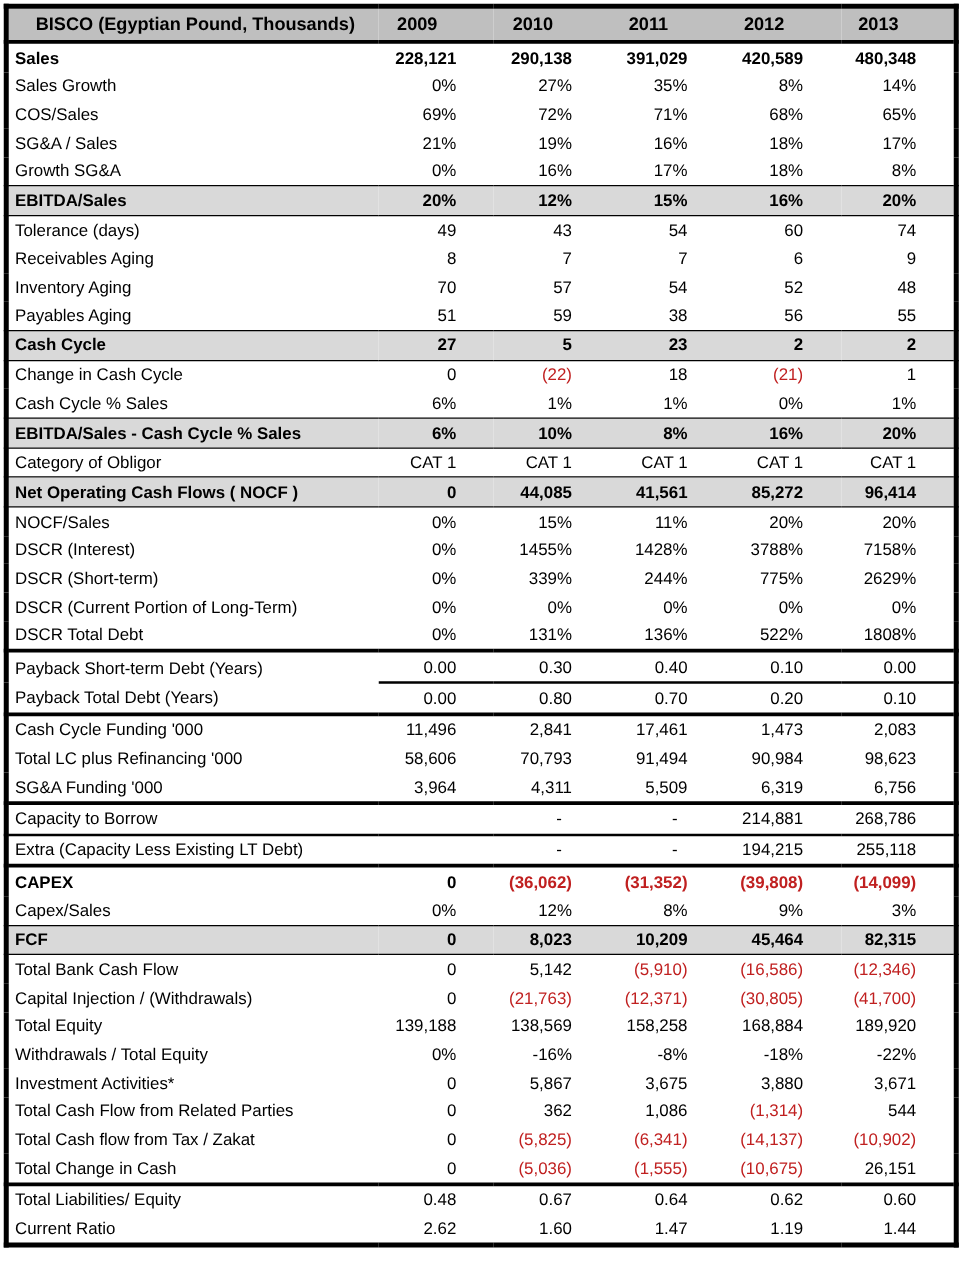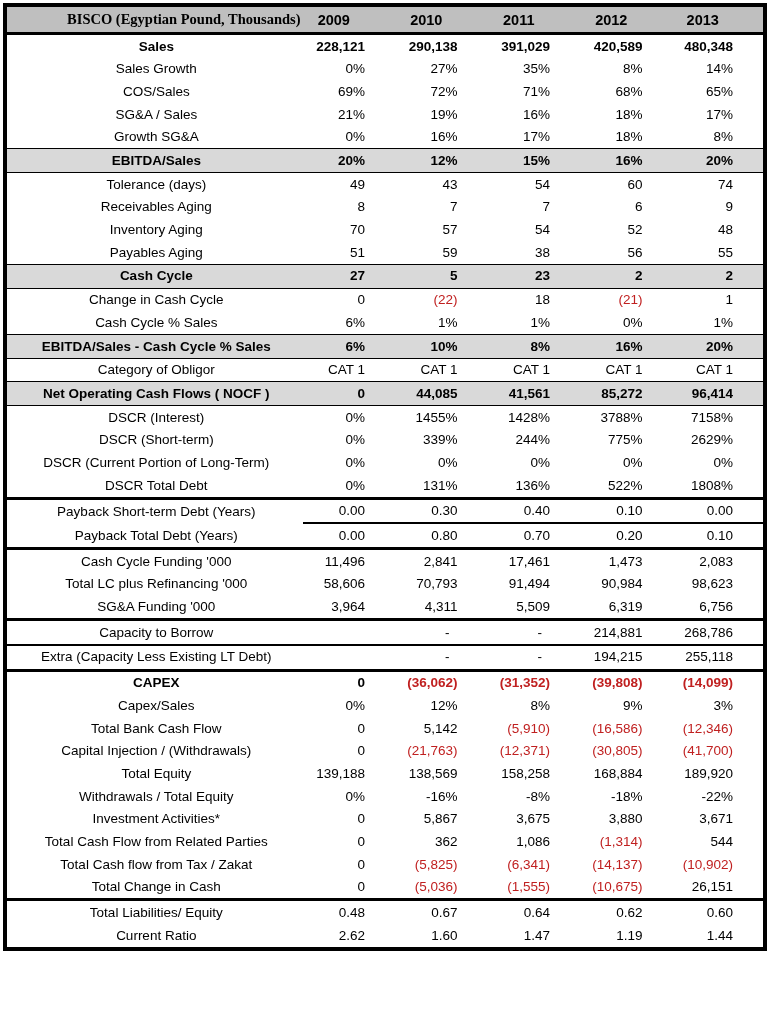--- a/index.html
+++ b/index.html
@@ -31,36 +31,35 @@
     border-bottom:3px solid var(--border);
     font-weight:bold;
     font-size:14.5px;
     height:25px;
     text-align:center;
     padding:0 30px 0 0;
     white-space:nowrap;
     overflow:hidden;
   }
   thead th.title{
-    text-align:right;
+    text-align:center;
     padding:0 2px 0 5px;
-    font-family:Liberation Serif, serif;
   }
   td{
     height:22.7px;
     font-size:13.5px;
     line-height:1;
     vertical-align:middle;
     text-align:right;
     padding:0 30px 0 0;
     white-space:nowrap;
     overflow:hidden;
   }
   td.label{
-    text-align:center;
+    text-align:left;
     padding:0 2px 0 5px;
   }
   tr.section td{
     background:var(--section-bg);
     font-weight:bold;
     border-top:1px solid var(--border);
     border-bottom:1px solid var(--border);
     margin-left:20px;
   }
   tr.bold td{font-weight:bold;}
@@ -217,20 +216,28 @@
       </tr>
       <tr class="section">
         <td class="label">Net Operating Cash Flows ( NOCF )</td>
         <td class="value">0</td>
         <td class="value">44,085</td>
         <td class="value">41,561</td>
         <td class="value">85,272</td>
         <td class="value">96,414</td>
       </tr>
       <tr>
+        <td class="label">NOCF/Sales</td>
+        <td class="value">0%</td>
+        <td class="value">15%</td>
+        <td class="value">11%</td>
+        <td class="value">20%</td>
+        <td class="value">20%</td>
+      </tr>
+      <tr>
         <td class="label">DSCR (Interest)</td>
         <td class="value">0%</td>
         <td class="value">1455%</td>
         <td class="value">1428%</td>
         <td class="value">3788%</td>
         <td class="value">7158%</td>
       </tr>
       <tr>
         <td class="label">DSCR (Short-term)</td>
         <td class="value">0%</td>
@@ -320,20 +327,28 @@
         <td class="value neg">(14,099)</td>
       </tr>
       <tr>
         <td class="label">Capex/Sales</td>
         <td class="value">0%</td>
         <td class="value">12%</td>
         <td class="value">8%</td>
         <td class="value">9%</td>
         <td class="value">3%</td>
       </tr>
+      <tr class="section">
+        <td class="label">FCF</td>
+        <td class="value">0</td>
+        <td class="value">8,023</td>
+        <td class="value">10,209</td>
+        <td class="value">45,464</td>
+        <td class="value">82,315</td>
+      </tr>
       <tr>
         <td class="label">Total Bank Cash Flow</td>
         <td class="value">0</td>
         <td class="value">5,142</td>
         <td class="value neg">(5,910)</td>
         <td class="value neg">(16,586)</td>
         <td class="value neg">(12,346)</td>
       </tr>
       <tr>
         <td class="label">Capital Injection / (Withdrawals)</td>

